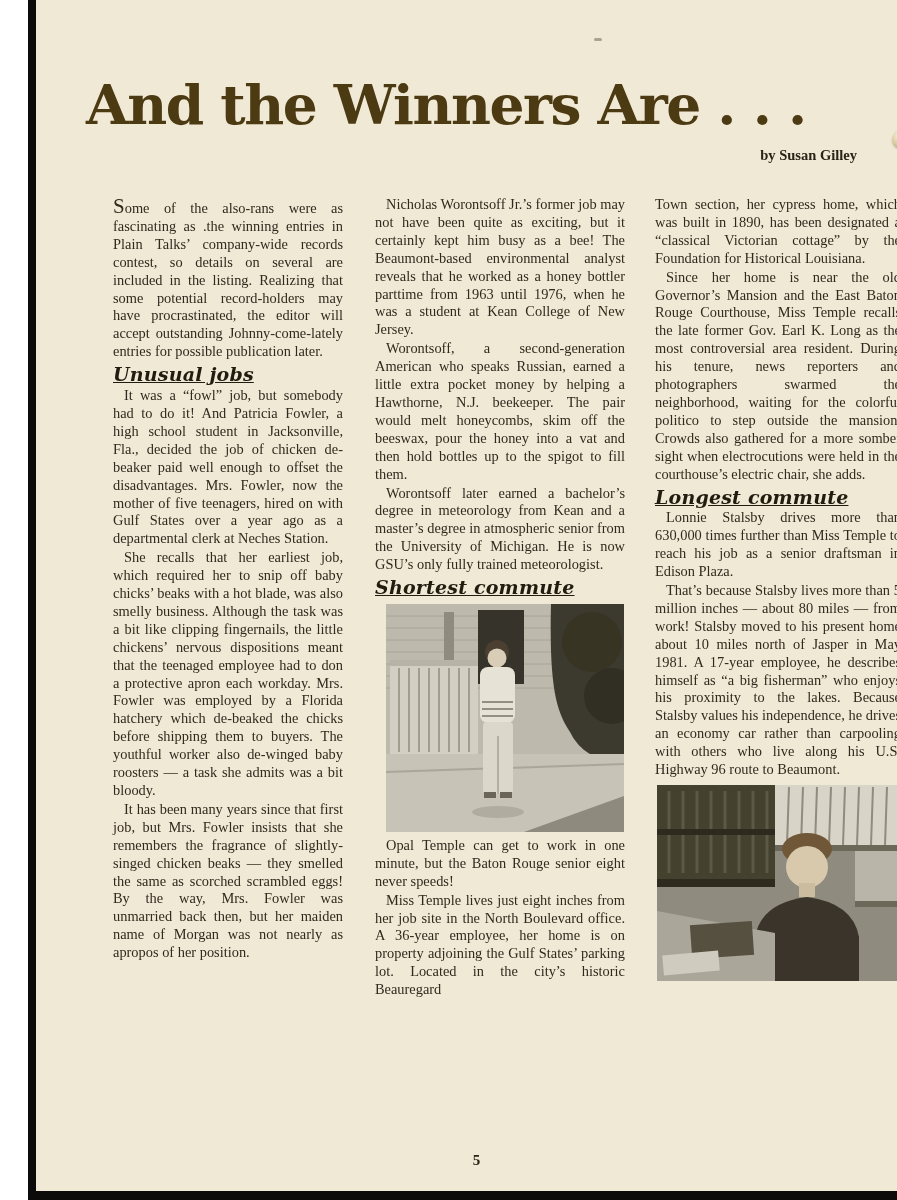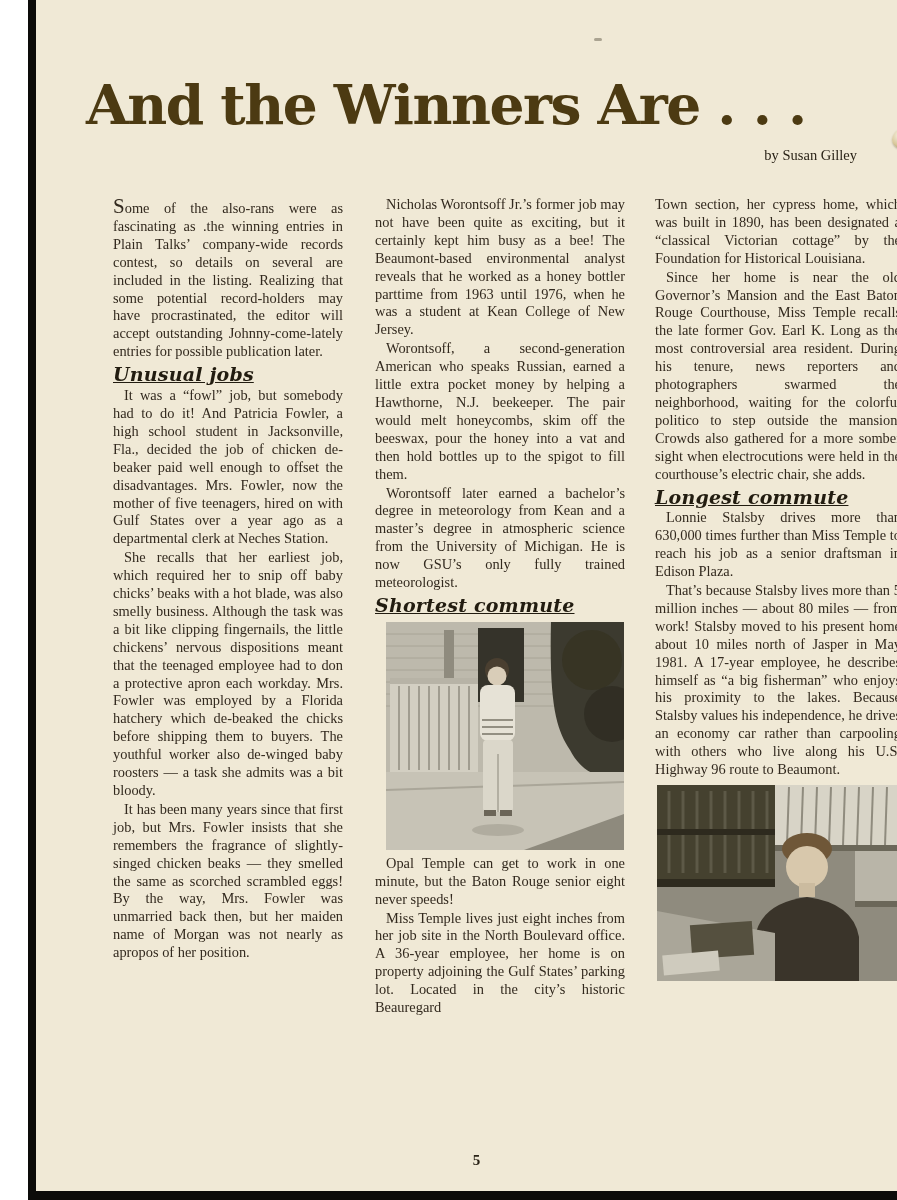--- a/index.html
+++ b/index.html
@@ -24,21 +24,21 @@
   .speck{position:absolute;left:566px;top:38px;width:8px;height:3px;background:#8b8573;border-radius:2px;opacity:.7;}
 
   .headline{
     position:absolute;left:58px;top:72px;margin:0;
     font-family:"DejaVu Serif","Liberation Serif",serif;
     font-weight:700;font-size:55px;letter-spacing:-1.5px;
     color:var(--headline);white-space:nowrap;
   }
   .byline{
     position:absolute;top:147px;right:68px;
-    font-weight:400;font-size:14.5px;color:#2a2317;
+    font-weight:700;font-size:14.5px;color:#2a2317;
   }
 
   .col{
     position:absolute;top:196px;
     font-size:14.4px;line-height:17.9px;
     text-align:justify;hyphens:auto;-webkit-hyphens:auto;
   }
   .col1{left:85px;width:230px;}
   .col2{left:347px;width:250px;}
   .col3{left:627px;width:246px;}
@@ -89,21 +89,21 @@
     <p><span class="dropcap">S</span><span>ome of the also-rans were as fascinating as .the winning entries in </span><span class="italic-in-text">Plain Talks’</span><span> company-wide records contest, so details on several are included in the listing. Realizing that some potential record-holders may have procrastinated, the editor will accept outstanding Johnny-come-lately entries for possible publication later.</span></p>
     <h2 class="sec-heading">Unusual jobs</h2>
     <p class="ind">It was a “fowl” job, but somebody had to do it! And Patricia Fowler, a high school student in Jacksonville, Fla., decided the job of chicken de-beaker paid well enough to offset the disadvantages. Mrs. Fowler, now the mother of five teenagers, hired on with Gulf States over a year ago as a departmental clerk at Neches Station.</p>
     <p class="ind">She recalls that her earliest job, which required her to snip off baby chicks’ beaks with a hot blade, was also smelly business. Although the task was a bit like clipping fingernails, the little chickens’ nervous dispositions meant that the teenaged employee had to don a protective apron each workday. Mrs. Fowler was employed by a Florida hatchery which de-beaked the chicks before shipping them to buyers. The youthful worker also de-winged baby roosters — a task she admits was a bit bloody.</p>
     <p class="ind">It has been many years since that first job, but Mrs. Fowler insists that she remembers the fragrance of slightly-singed chicken beaks — they smelled the same as scorched scrambled eggs! By the way, Mrs. Fowler was unmarried back then, but her maiden name of Morgan was not nearly as apropos of her position.</p>
   </div>
 
   <div class="col col2">
     <p class="ind">Nicholas Worontsoff Jr.’s former job may not have been quite as exciting, but it certainly kept him busy as a bee! The Beaumont-based environmental analyst reveals that he worked as a honey bottler parttime from 1963 until 1976, when he was a student at Kean College of New Jersey.</p>
     <p class="ind">Worontsoff, a second-generation American who speaks Russian, earned a little extra pocket money by helping a Hawthorne, N.J. beekeeper. The pair would melt honeycombs, skim off the beeswax, pour the honey into a vat and then hold bottles up to the spigot to fill them.</p>
-    <p class="ind">Worontsoff later earned a bachelor’s degree in meteorology from Kean and a master’s degree in atmospheric science from the University of Michigan. He is now GSU’s only fully trained meteorologist.</p>
+    <p class="ind">Worontsoff later earned a bachelor’s degree in meteorology from Kean and a master’s degree in atmospheric senior from the University of Michigan. He is now GSU’s only fully trained meteorologist.</p>
     <h2 class="sec-heading">Shortest commute</h2>
 
     <figure>
       <svg class="photo photo1" width="238" height="228" viewBox="0 0 238 228" xmlns="http://www.w3.org/2000/svg">
         <rect width="238" height="228" fill="#bdb9ac"></rect>
         <g stroke="#a8a496" stroke-width="1">
           <line x1="0" y1="12" x2="238" y2="12"></line>
             <line x1="0" y1="24" x2="238" y2="24"></line>
           <line x1="0" y1="36" x2="238" y2="36"></line>
             <line x1="0" y1="48" x2="238" y2="48"></line>

